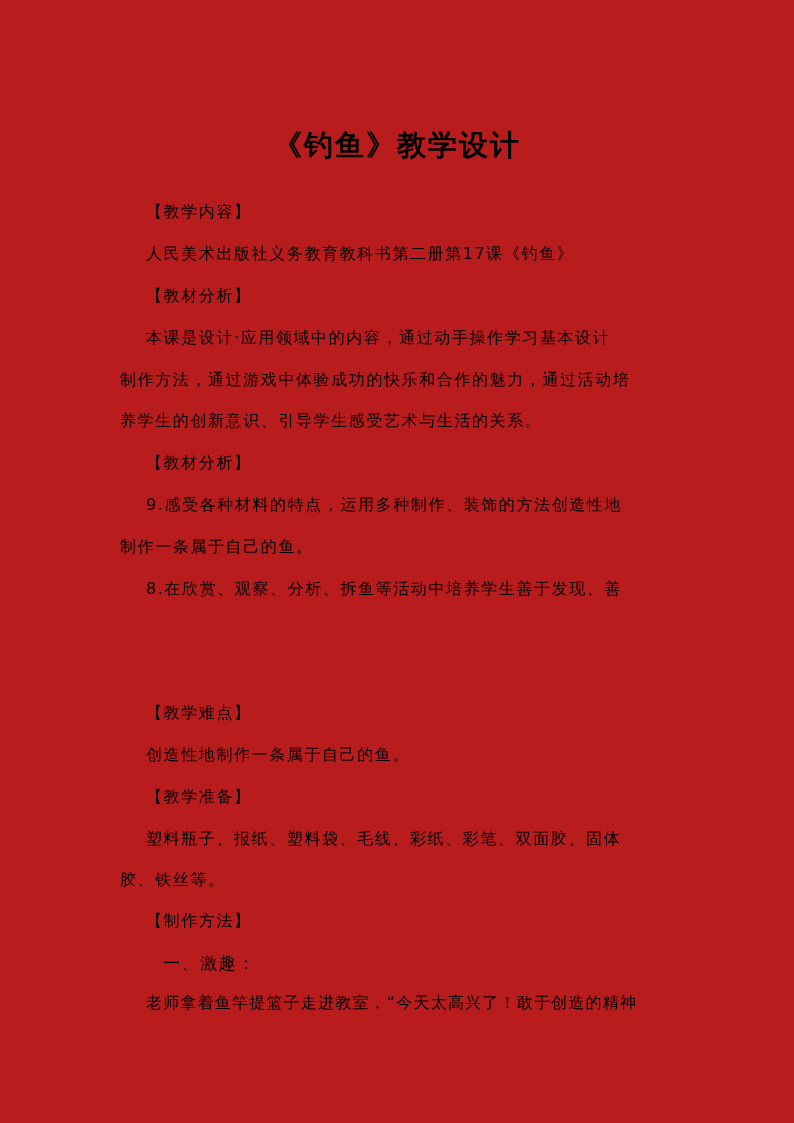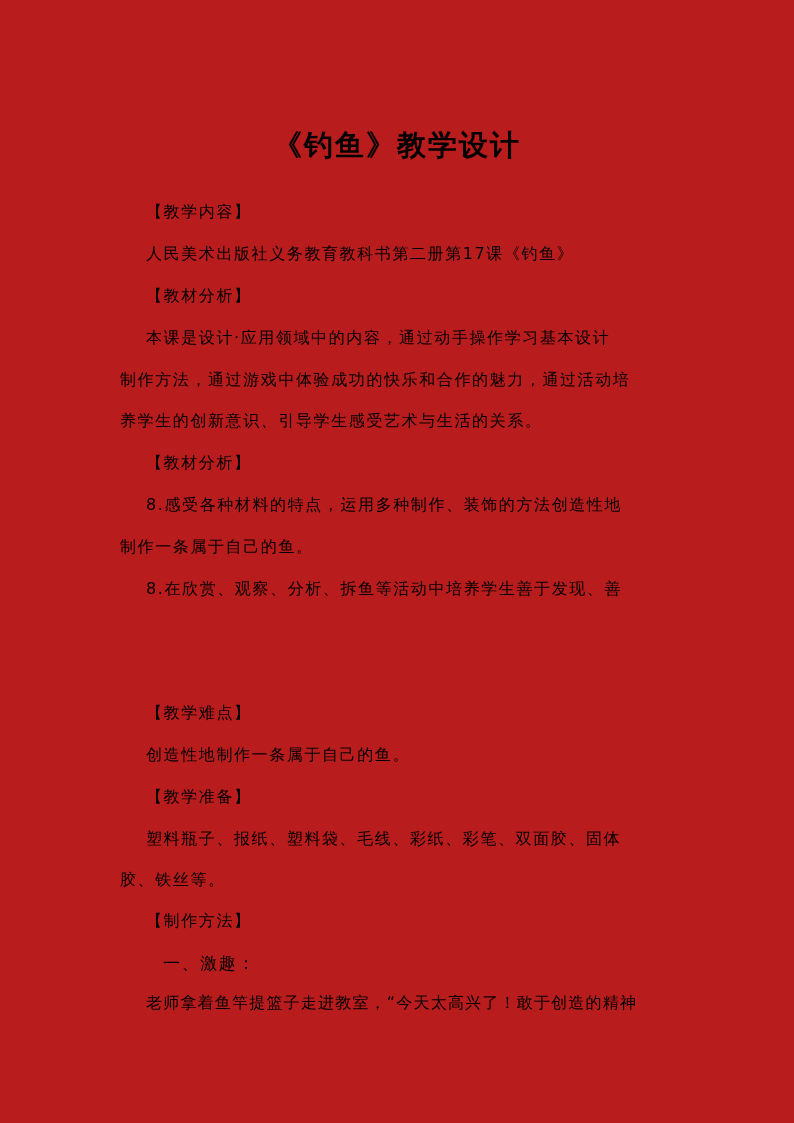--- a/index.html
+++ b/index.html
@@ -22,21 +22,21 @@
 
   <div class="line ind" style="top:200px">【教学内容】</div>
   <div class="line ind" style="top:242px">人民美术出版社义务教育教科书第二册第17课《钓鱼》</div>
 
   <div class="line ind" style="top:284px">【教材分析】</div>
   <div class="line ind" style="top:326px">本课是设计·应用领域中的内容，通过动手操作学习基本设计</div>
   <div class="line" style="top:368px">制作方法，通过游戏中体验成功的快乐和合作的魅力，通过活动培</div>
   <div class="line" style="top:409px">养学生的创新意识、引导学生感受艺术与生活的关系。</div>
 
   <div class="line ind" style="top:451px">【教材分析】</div>
-  <div class="line ind" style="top:493px">8.感受各种材料的特点，运用多种制作、装饰的方法创造性地</div>
+  <div class="line ind" style="top:493px">9.感受各种材料的特点，运用多种制作、装饰的方法创造性地</div>
   <div class="line" style="top:535px">制作一条属于自己的鱼。</div>
   <div class="line ind" style="top:577px">8.在欣赏、观察、分析、拆鱼等活动中培养学生善于发现、善</div>
 
   <div class="line ind" style="top:701px">【教学难点】</div>
   <div class="line ind" style="top:743px">创造性地制作一条属于自己的鱼。</div>
 
   <div class="line ind" style="top:785px">【教学准备】</div>
   <div class="line ind" style="top:827px">塑料瓶子、报纸、塑料袋、毛线、彩纸、彩笔、双面胶、固体</div>
   <div class="line" style="top:868px">胶、铁丝等。</div>
 

